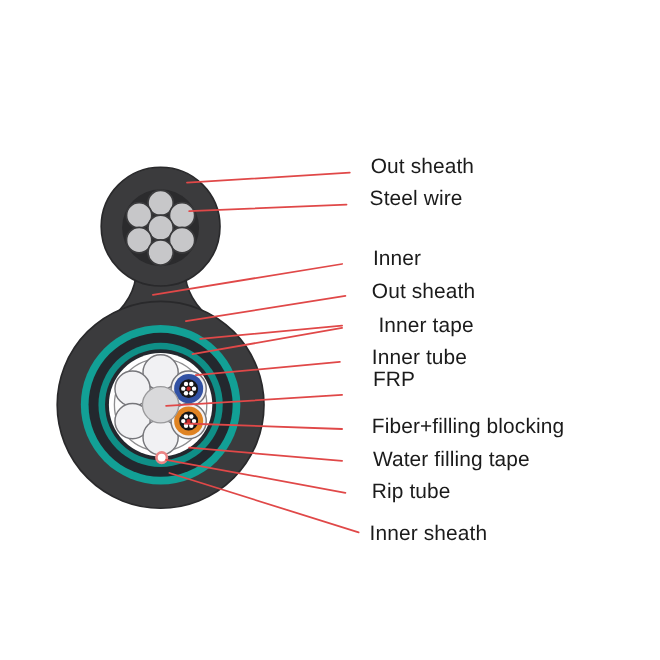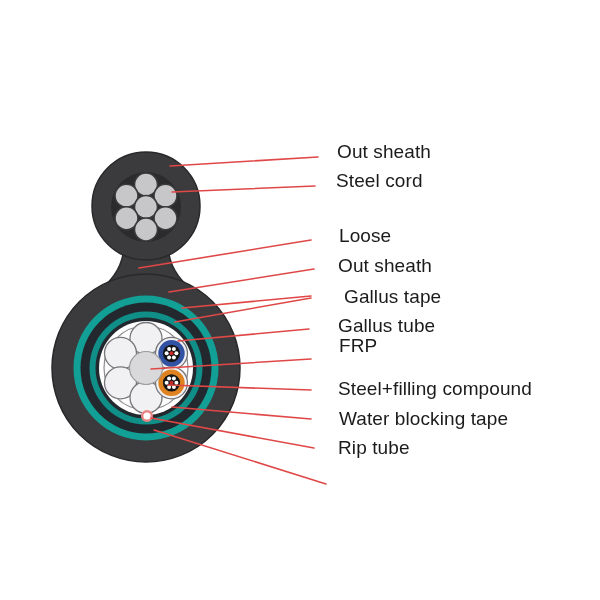--- a/index.html
+++ b/index.html
@@ -107,23 +107,24 @@
       <line x1="178" y1="341" x2="309" y2="329"></line>
       <line x1="151" y1="369" x2="311" y2="359"></line>
       <line x1="168" y1="385" x2="311" y2="390"></line>
       <line x1="172" y1="407" x2="311" y2="419"></line>
       <line x1="151" y1="418" x2="314" y2="448"></line>
       <line x1="154" y1="430" x2="326" y2="484"></line>
     </g>
   </svg>
 
   <div class="lbl" style="left:337px;top:142px">Out sheath</div>
-  <div class="lbl" style="left:336px;top:171px">Steel cord</div>
-  <div class="lbl" style="left:339px;top:226px">Loose</div>
+  <div class="lbl" style="left:336px;top:171px">Steel wire</div>
+  <div class="lbl" style="left:339px;top:226px">Inner</div>
   <div class="lbl" style="left:338px;top:256px">Out sheath</div>
-  <div class="lbl" style="left:344px;top:287px">Gallus tape</div>
-  <div class="lbl" style="left:338px;top:316px">Gallus tube</div>
+  <div class="lbl" style="left:344px;top:287px">Inner tape</div>
+  <div class="lbl" style="left:338px;top:316px">Inner tube</div>
   <div class="lbl" style="left:339px;top:336px">FRP</div>
-  <div class="lbl" style="left:338px;top:379px">Steel+filling compound</div>
-  <div class="lbl" style="left:339px;top:409px">Water blocking tape</div>
+  <div class="lbl" style="left:338px;top:379px">Fiber+filling blocking</div>
+  <div class="lbl" style="left:339px;top:409px">Water filling tape</div>
   <div class="lbl" style="left:338px;top:438px">Rip tube</div>
+  <div class="lbl" style="left:336px;top:476px">Inner sheath</div>
 
 </div>
 
 </body></html>

